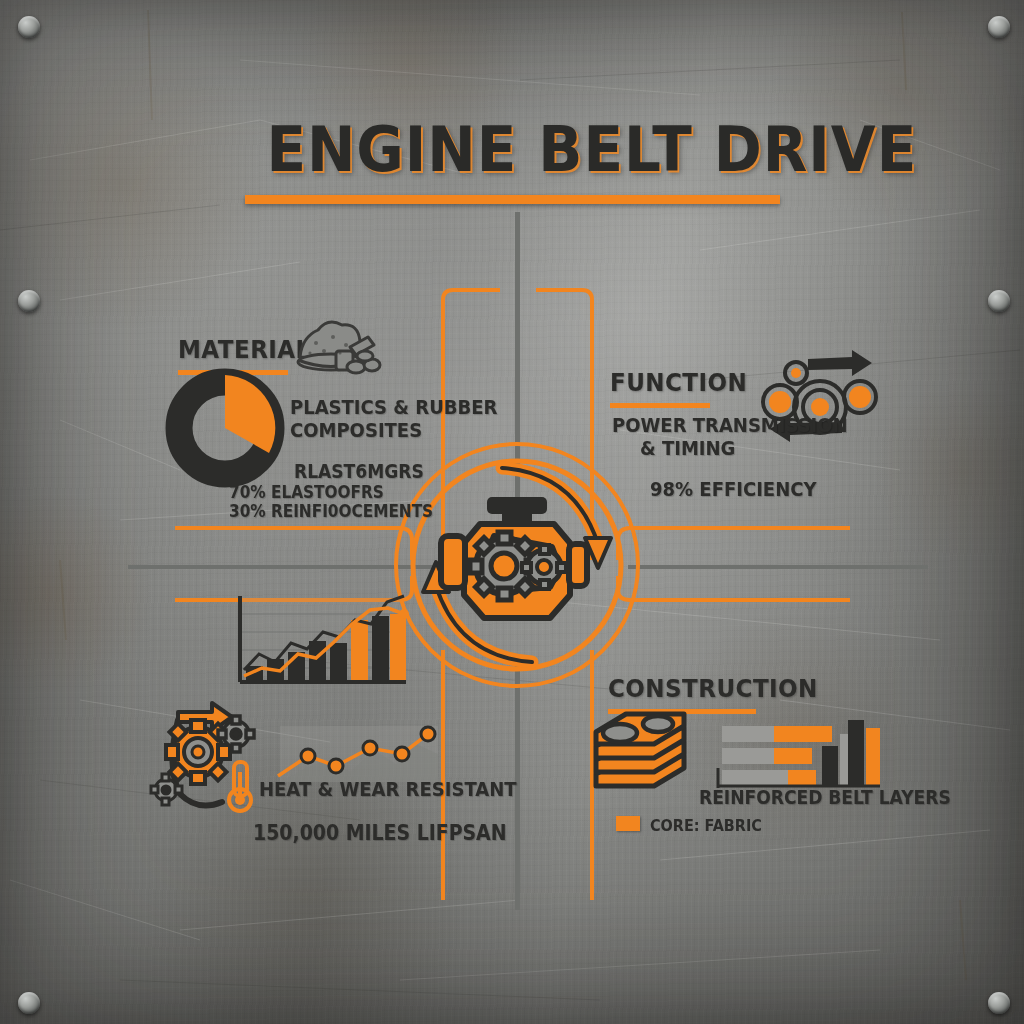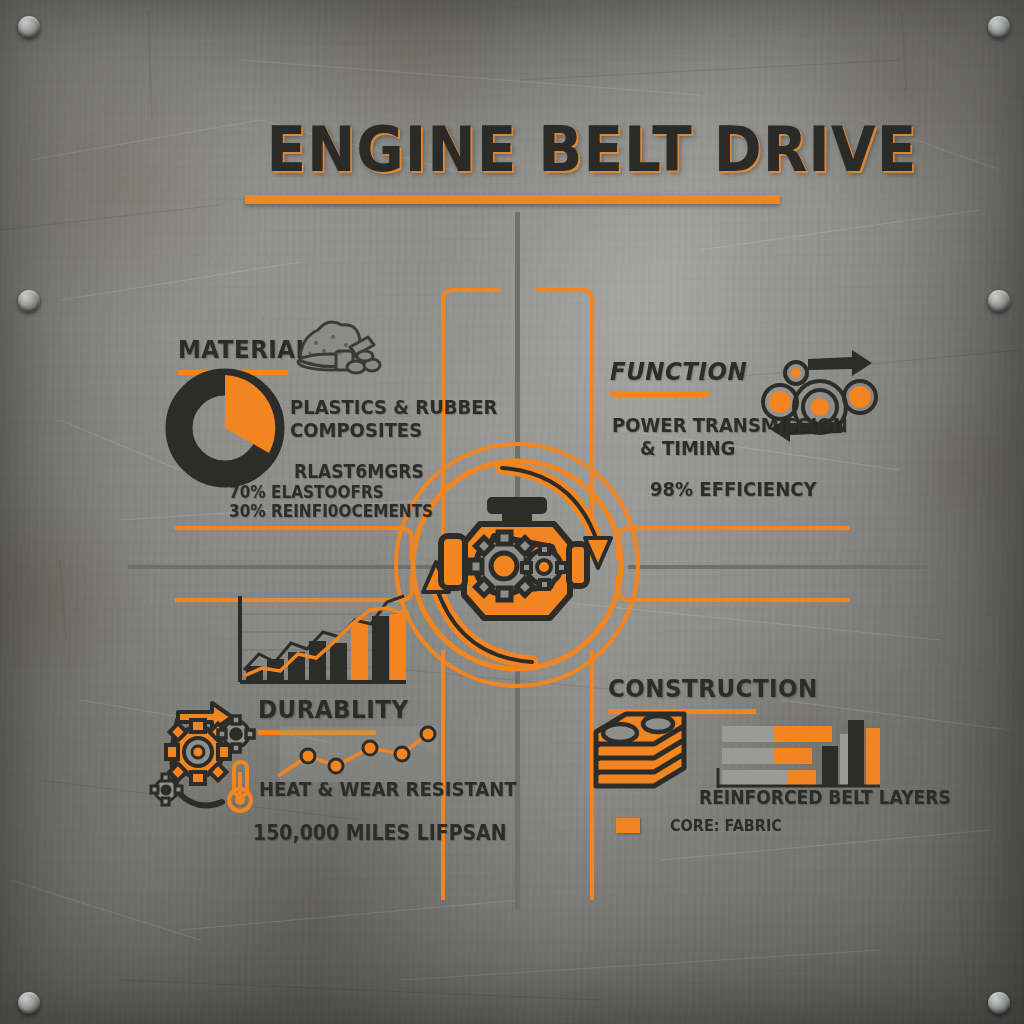--- a/index.html
+++ b/index.html
@@ -66,21 +66,21 @@
     letter-spacing:.5px;transform:scaleX(.92);transform-origin:left center;white-space:nowrap;
     text-shadow:1px 1px 2px rgba(0,0,0,.25);
   }
   .sec-rule{height:5px;background:#f2851f;margin-top:6px;}
   .body-txt{
     position:absolute;font-family:"DejaVu Sans", sans-serif;font-weight:bold;color:#2c2c2a;
     transform:scaleX(.9);transform-origin:left center;white-space:nowrap;line-height:1.12;
     text-shadow:1px 1px 1px rgba(0,0,0,.2);
   }
   
-  .legend-row{display:flex;align-items:center;margin-bottom:4px;gap:20px;}
+  .legend-row{display:flex;align-items:flex-start;margin-bottom:4px;}
   .legend-sw{width:24px;height:15px;background:#f2851f;margin-right:10px;flex:none;box-shadow:1px 1px 2px rgba(0,0,0,.3);}
   .legend-lbl{font-family:"DejaVu Sans", sans-serif;font-weight:bold;font-size:16px;color:#2c2c2a;
     transform:scaleX(.9);transform-origin:left center;white-space:nowrap;}
   svg{display:block;overflow:visible;}
 </style>
 </head>
 <body>
 
 <div id="stage">
 
@@ -230,21 +230,21 @@
     <path d="M57 56 L57 3 A53 53 0 0 1 101 81 Z" fill="#f2851f"></path>
   </svg>
 
   <div class="body-txt" style="left:290px;top:396px;font-size:20px;">PLASTICS &amp; RUBBER</div>
   <div class="body-txt" style="left:290px;top:419px;font-size:20px;">COMPOSITES</div>
 
   <div class="body-txt" style="left:294px;top:461px;font-size:19px;">RLAST6MGRS</div>
   <div class="body-txt" style="left:229px;top:483px;font-size:17px;">70% ELASTOOFRS</div>
   <div class="body-txt" style="left:229px;top:502px;font-size:17px;">30% REINFI0OCEMENTS</div>
 
-  <div class="sec-head" style="left:610px;top:357px;width:100px;font-style:italic;">
+  <div class="sec-head" style="left:610px;top:368px;width:100px;">
     <div class="sec-title">FUNCTION</div>
     <div class="sec-rule"></div>
   </div>
 
   <svg style="position:absolute;left:760px;top:345px;" width="130" height="100" viewBox="0 0 130 100">
     <g stroke="#2c2c2a" stroke-width="4" fill="none">
       <circle cx="60" cy="62" r="26"></circle>
         <circle cx="60" cy="62" r="17"></circle>
       <circle cx="20" cy="57" r="17"></circle>
         <circle cx="100" cy="52" r="16"></circle>
@@ -280,24 +280,20 @@
       <rect x="144" y="24" width="17" height="66" fill="#2c2c2a"></rect>
       <rect x="162" y="22" width="16" height="68" fill="#f2851f"></rect>
     </g>
     <polyline points="16,78 31,62 47,70 63,51 79,57 95,40 111,45 127,28 143,32 159,10 176,4" fill="none" stroke="#2c2c2a" stroke-width="3"></polyline>
     <polyline points="16,84 34,76 52,79 70,62 88,66 106,50 124,32 142,18 160,16 176,22" fill="none" stroke="#f2851f" stroke-width="3.5"></polyline>
     <circle cx="176" cy="22" r="5" fill="#f2851f"></circle>
     <line x1="12" y1="4" x2="12" y2="90" stroke="#2c2c2a" stroke-width="4"></line>
     <line x1="12" y1="90" x2="178" y2="90" stroke="#2c2c2a" stroke-width="4"></line>
   </svg>
 
-  <div class="sec-head" style="left:258px;top:695px;width:118px;">
-    <div class="sec-title">DURABLITY</div>
-    <div class="sec-rule"></div>
-  </div>
 
   <svg style="position:absolute;left:160px;top:690px;" width="120" height="125" viewBox="0 0 120 125">
     <path d="M18 30 Q6 78 20 104 Q38 122 62 112" fill="none" stroke="#2c2c2a" stroke-width="6" stroke-linecap="round"></path>
     <path d="M18 22 L52 22 L52 13 L72 27 L52 41 L52 32 L18 32 Z" fill="#f2851f" stroke="#2c2c2a" stroke-width="4" stroke-linejoin="round"></path>
     <g>
       <circle cx="38" cy="62" r="25" fill="#f2851f" stroke="#2c2c2a" stroke-width="4"></circle>
       <g fill="#f2851f" stroke="#2c2c2a" stroke-width="4">
         <rect x="31" y="30" width="14" height="12"></rect>
           <rect x="31" y="82" width="14" height="12"></rect>
         <rect x="6" y="55" width="12" height="14"></rect>

